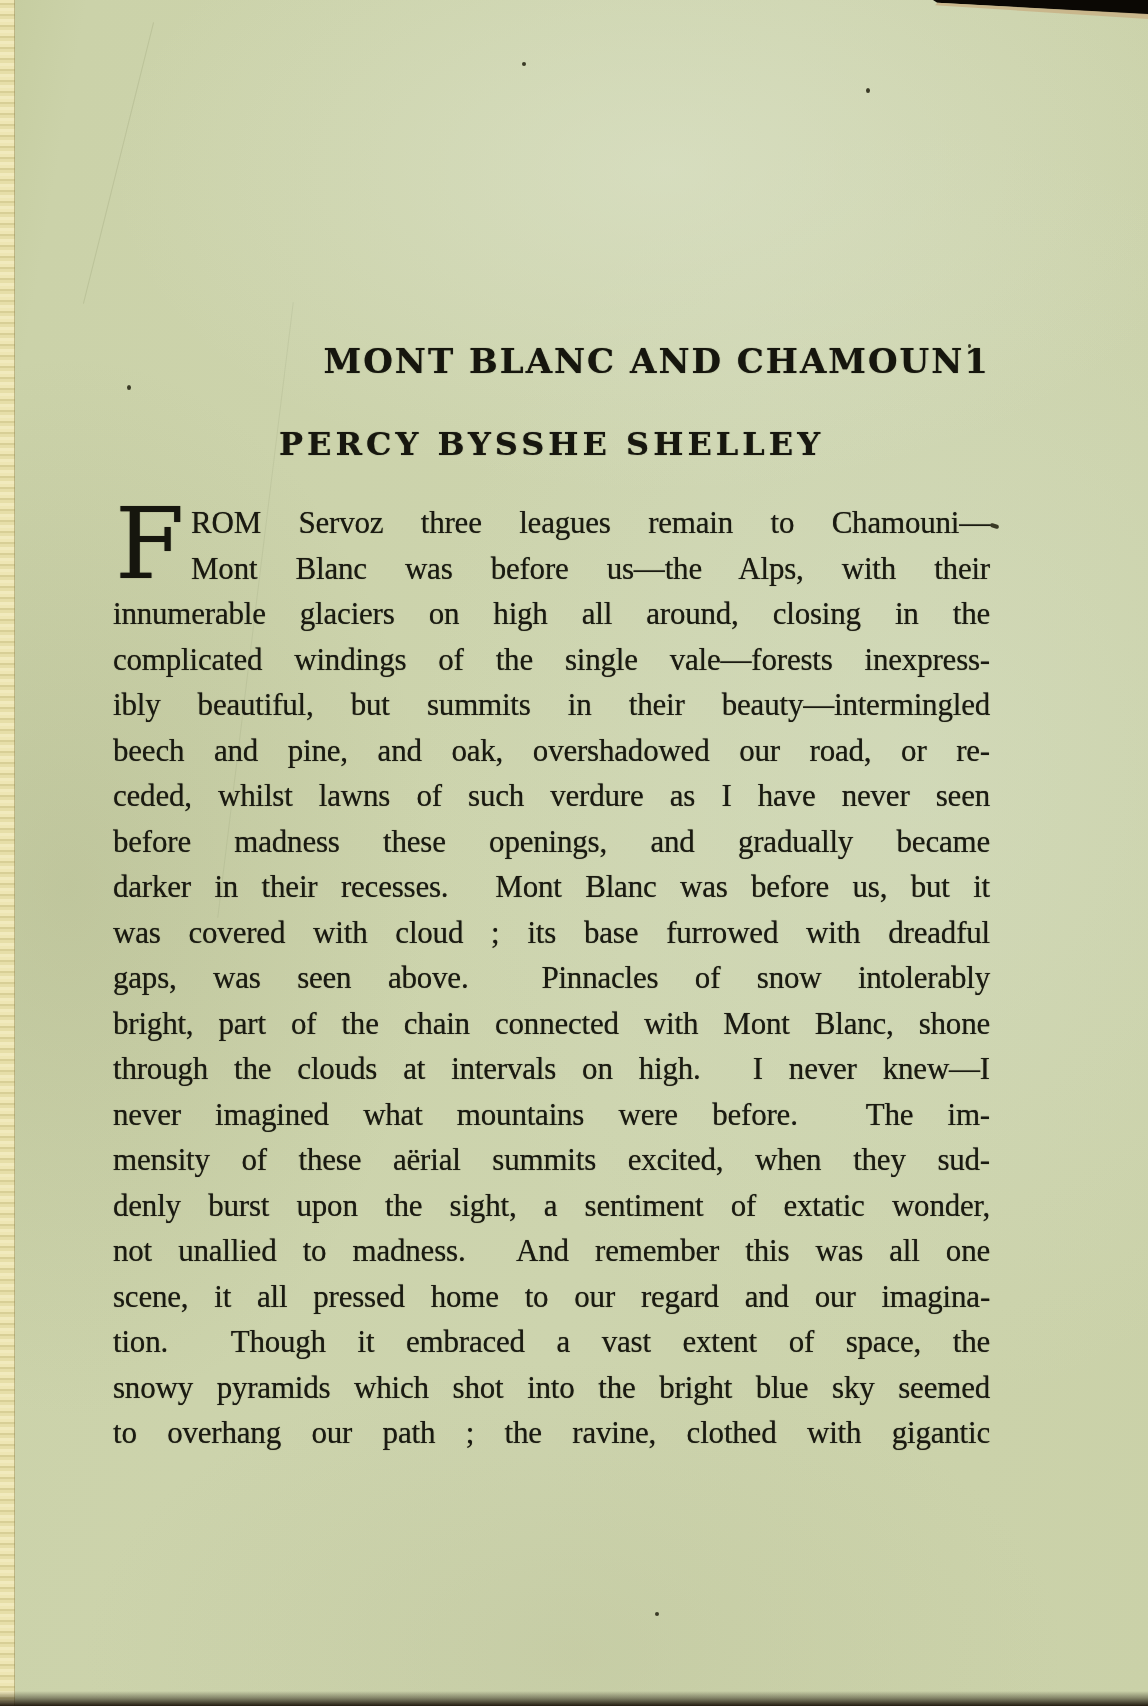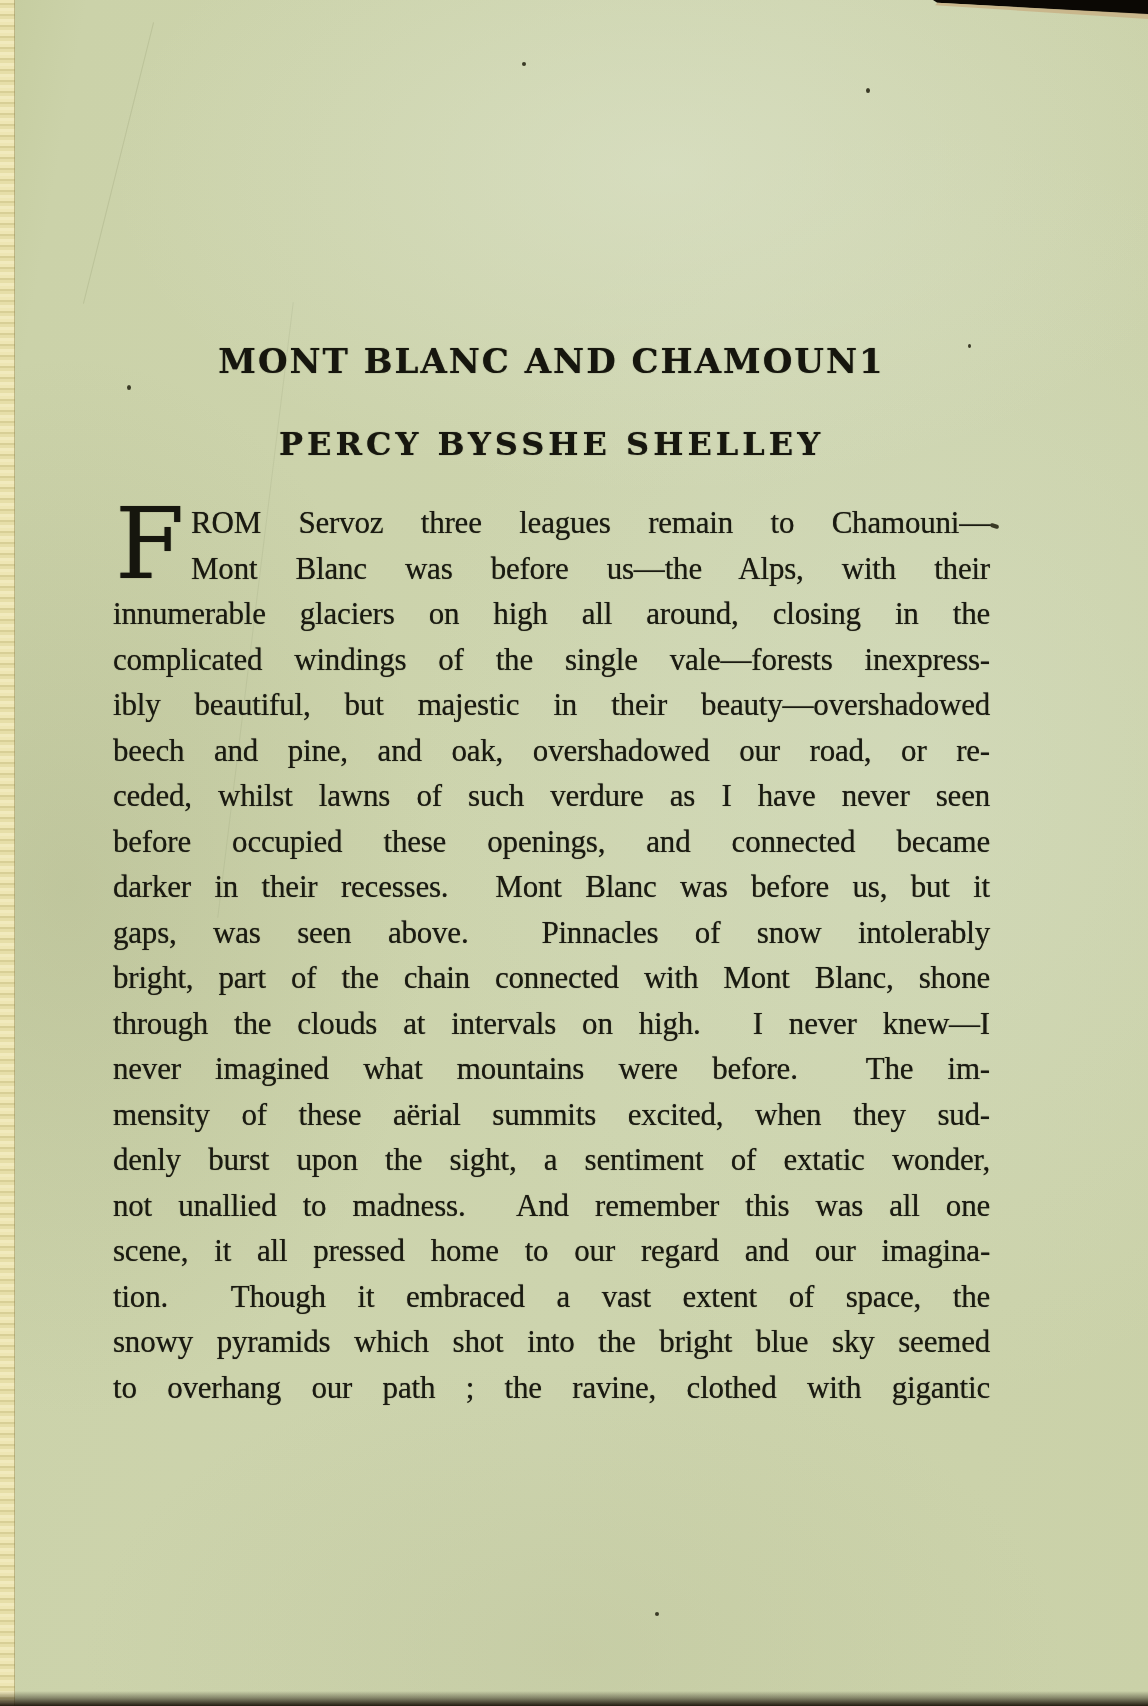--- a/index.html
+++ b/index.html
@@ -56,21 +56,21 @@
   .crease-1 { left: 118px; top: 18px; width: 1px; height: 290px; transform: rotate(14deg); opacity:.55; }
   .crease-2 { left: 255px; top: 300px; width: 1px; height: 620px; transform: rotate(7deg); opacity:.35; }
 
   .speck { position: absolute; background: #3a3a26; border-radius: 50%; }
 
   
   .content { position: absolute; left: 113px; width: 877px; top: 0; height: 1706px; }
 
   .title {
     position: absolute; top: 344px; left: 0; width: 100%;
-    text-align: center;
+    text-align: right;
     font-family: "DejaVu Serif", serif;
     font-weight: bold;
     font-size: 34px; line-height: 1;
     letter-spacing: 2px;
     color: #16160e;
     text-shadow: 0 0 1px rgba(24,24,14,0.7);
   }
 
   .author {
     position: absolute; top: 428px; left: 0; width: 100%;
@@ -130,25 +130,26 @@
   <div class="content">
     <div class="title">MONT BLANC AND CHAMOUN1</div>
     <div class="author">PERCY BYSSHE SHELLEY</div>
 
     <div class="body-text">
       <span class="dropcap">F</span>
       <div class="line">ROM Servoz three leagues remain to Chamouni—</div>
       <div class="line">Mont Blanc was before us—the Alps, with their</div>
       <div class="line">innumerable glaciers on high all around, closing in the</div>
       <div class="line">complicated windings of the single vale—forests inexpress-</div>
-      <div class="line">ibly beautiful, but majestic in their beauty—overshadowed</div>
+      <div class="line">ibly beautiful, but summits in their beauty—intermingled</div>
       <div class="line">beech and pine, and oak, overshadowed our road, or re-</div>
       <div class="line">ceded, whilst lawns of such verdure as I have never seen</div>
-      <div class="line">before occupied these openings, and connected became</div>
+      <div class="line">before madness these openings, and gradually became</div>
       <div class="line">darker in their recesses.  Mont Blanc was before us, but it</div>
+      <div class="line">was covered with cloud ; its base furrowed with dreadful</div>
       <div class="line">gaps, was seen above.  Pinnacles of snow intolerably</div>
       <div class="line">bright, part of the chain connected with Mont Blanc, shone</div>
       <div class="line">through the clouds at intervals on high.  I never knew—I</div>
       <div class="line">never imagined what mountains were before.  The im-</div>
       <div class="line">mensity of these aërial summits excited, when they sud-</div>
       <div class="line">denly burst upon the sight, a sentiment of extatic wonder,</div>
       <div class="line">not unallied to madness.  And remember this was all one</div>
       <div class="line">scene, it all pressed home to our regard and our imagina-</div>
       <div class="line">tion.  Though it embraced a vast extent of space, the</div>
       <div class="line">snowy pyramids which shot into the bright blue sky seemed</div>

